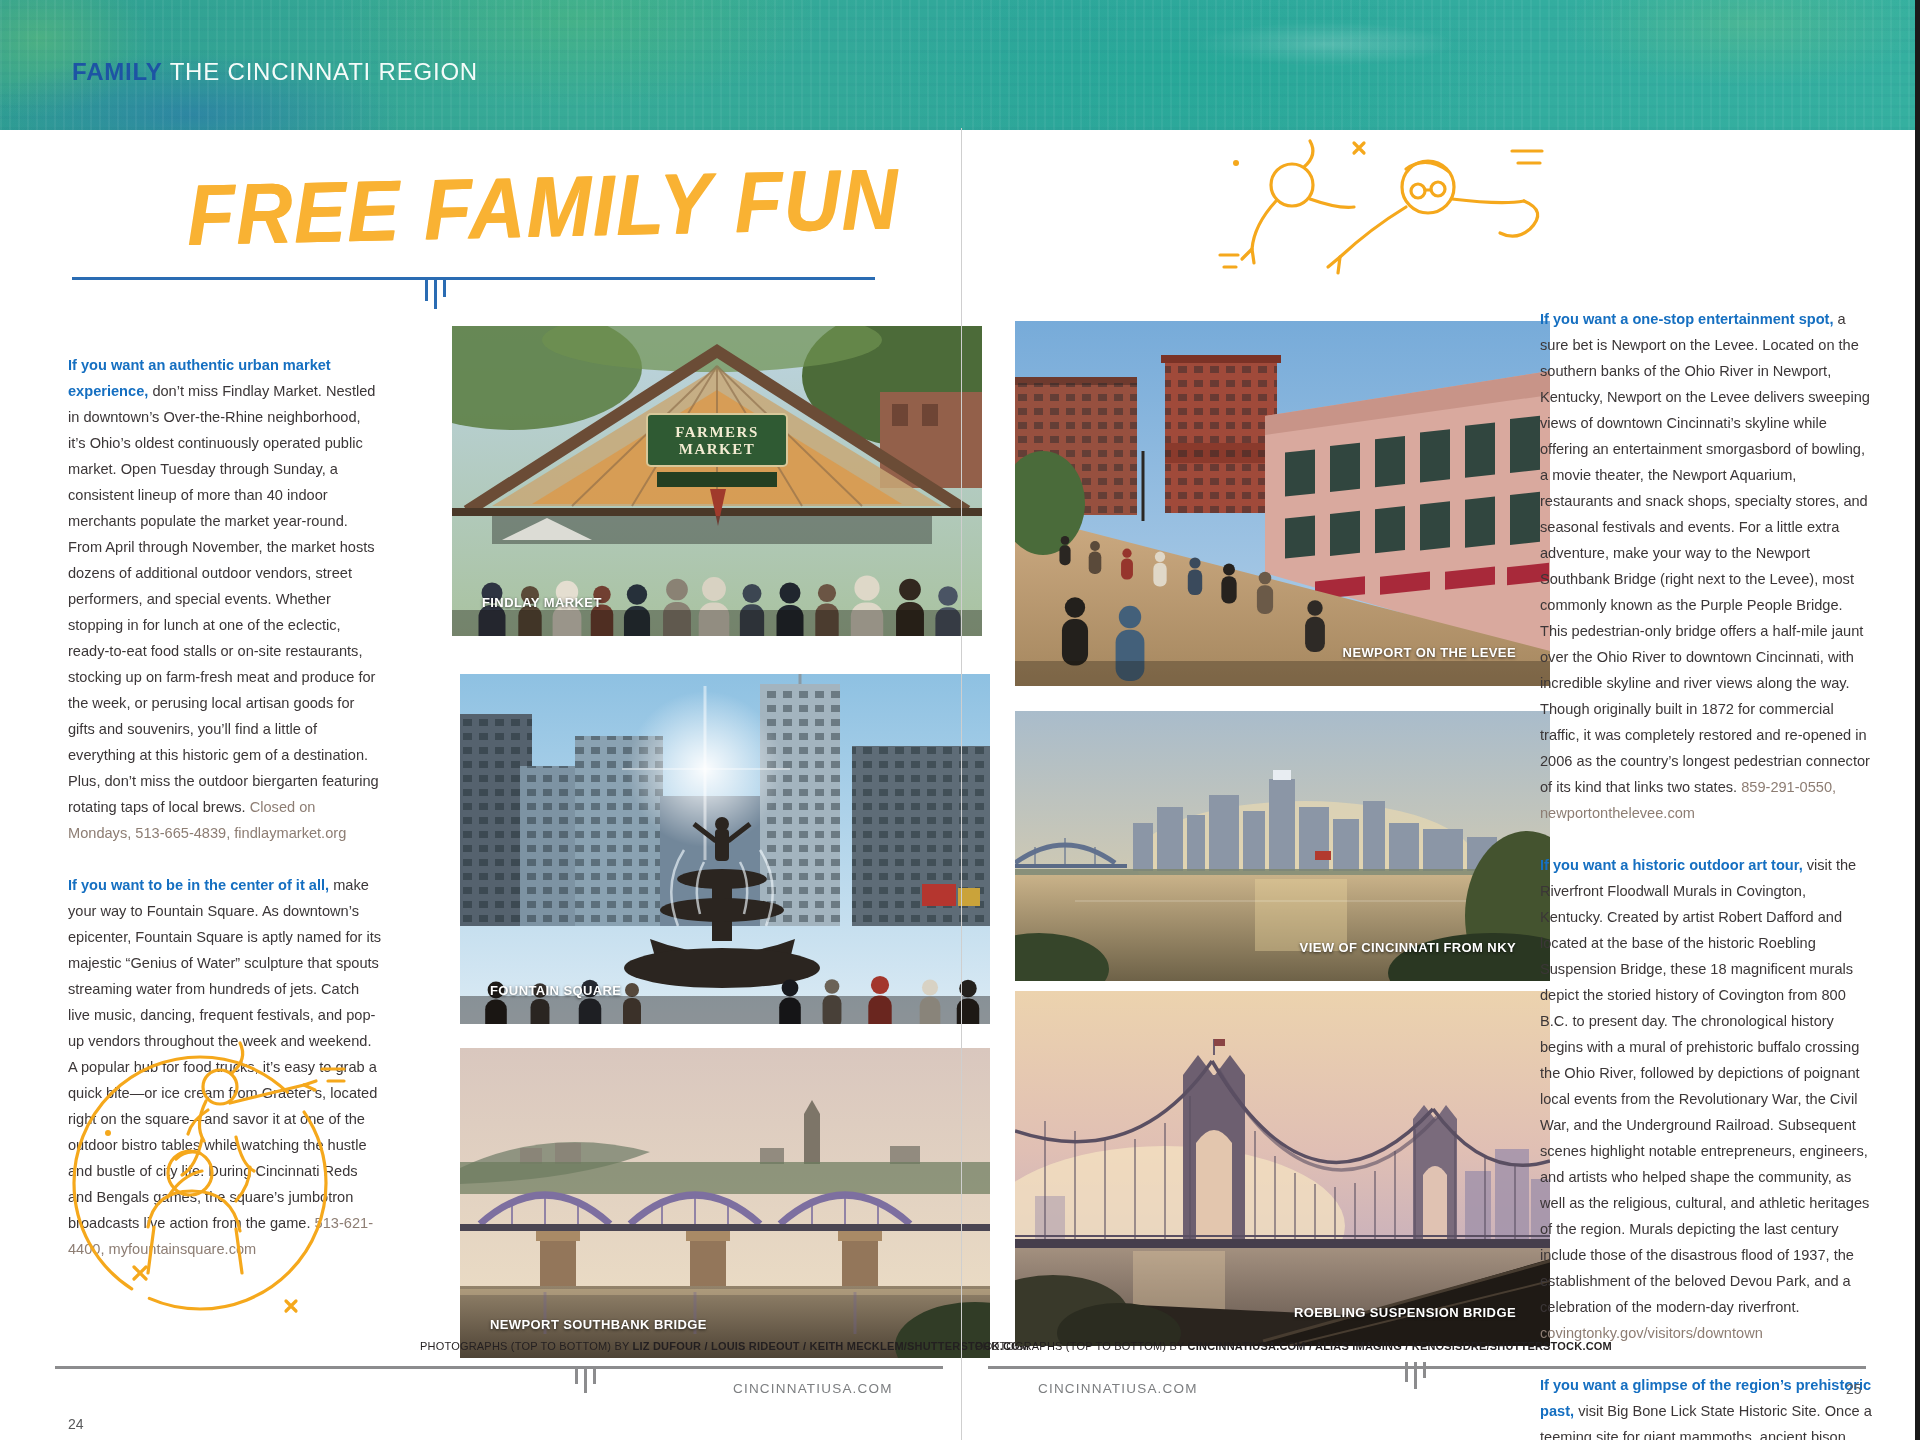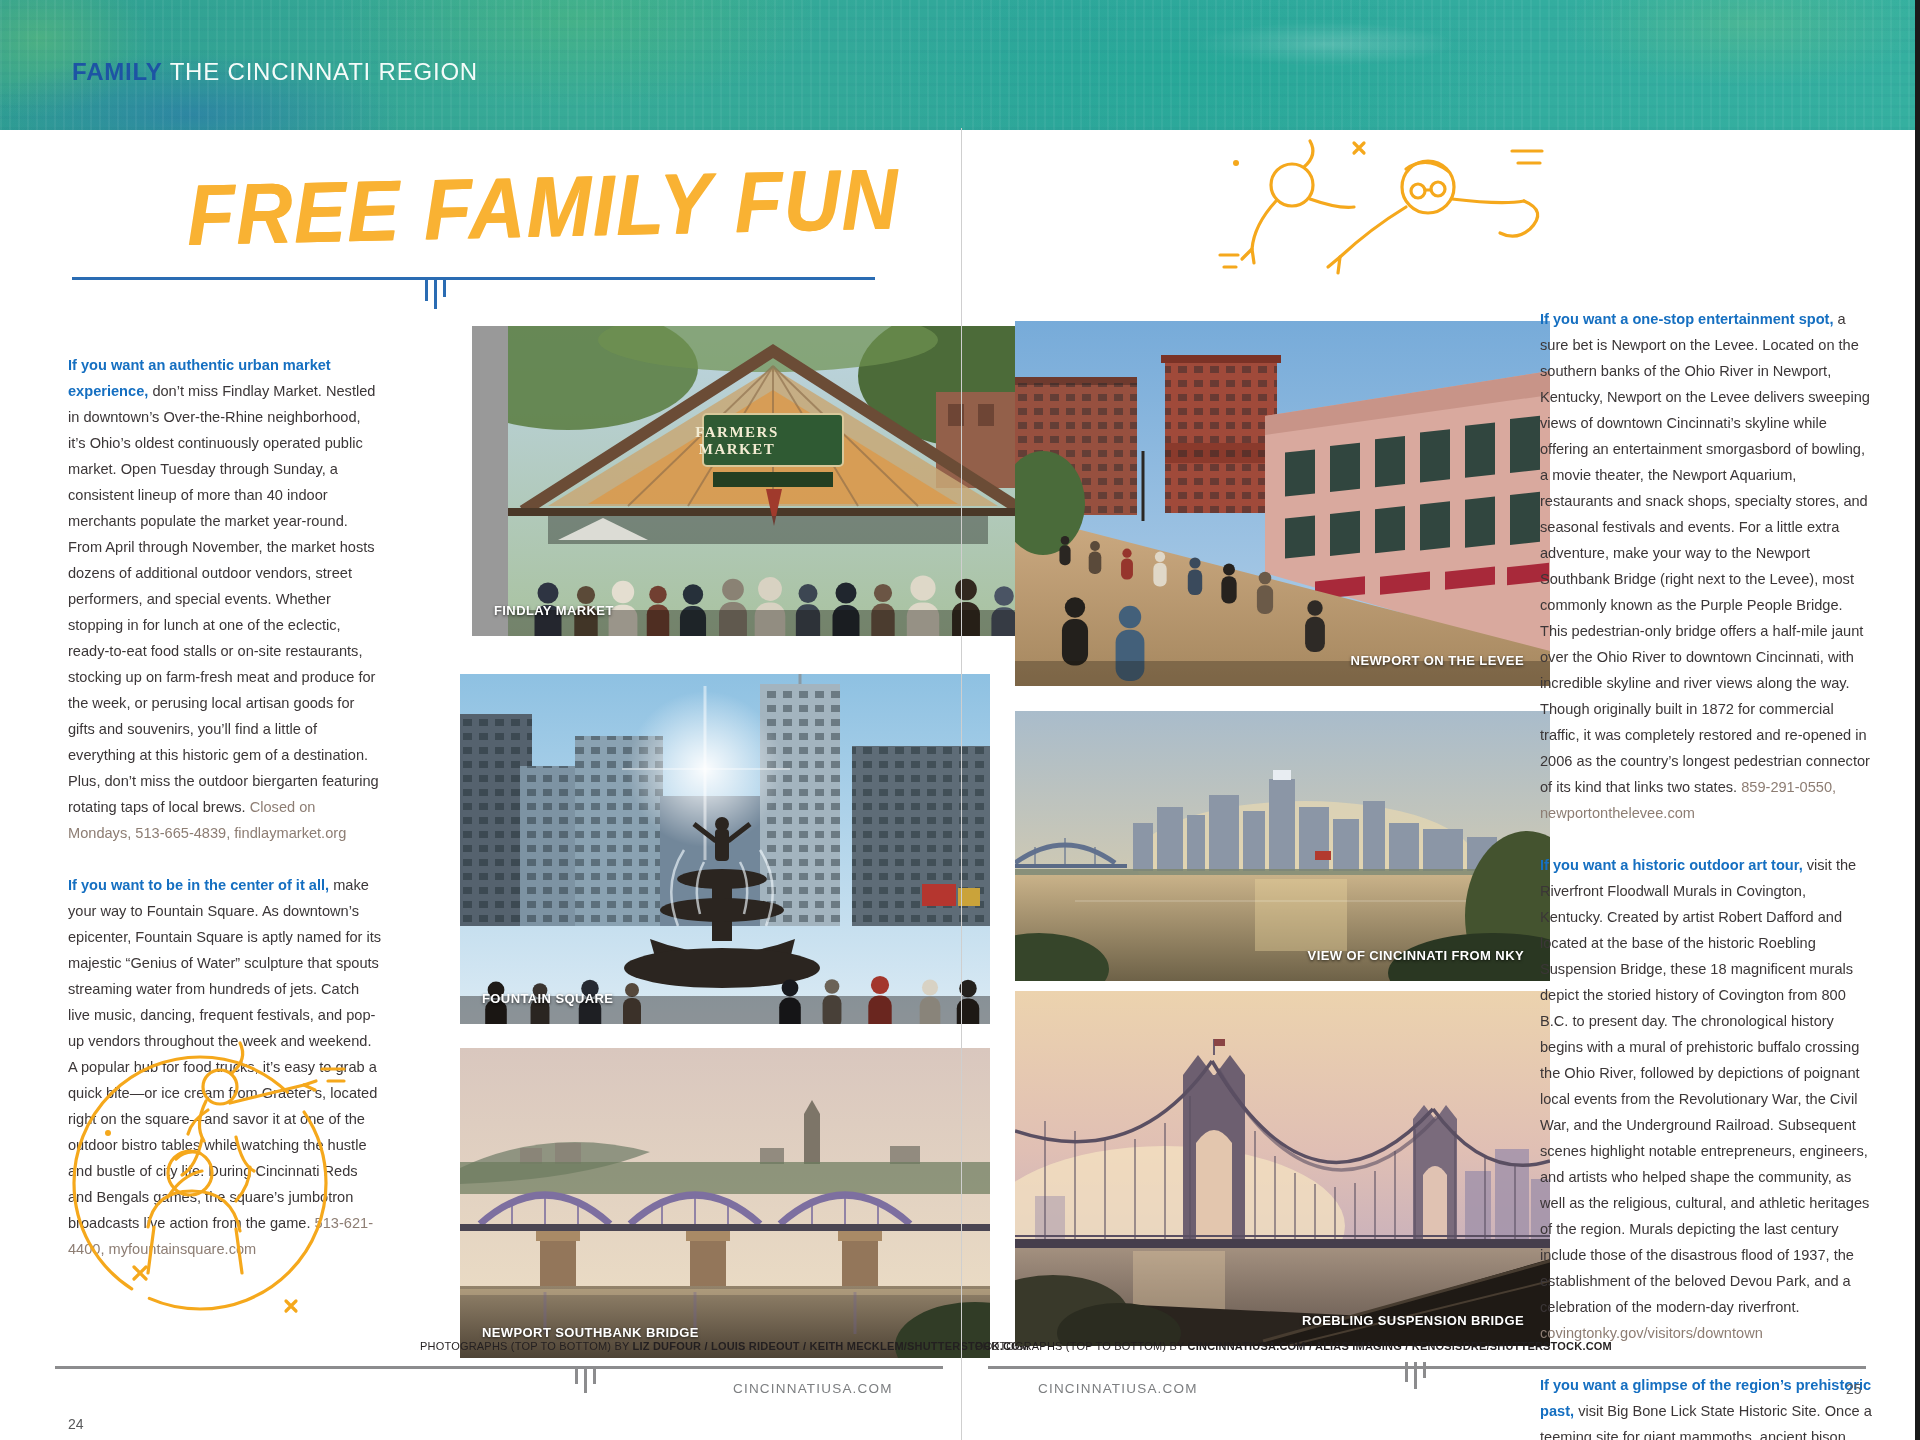--- a/index.html
+++ b/index.html
@@ -45,27 +45,27 @@
   .col{position:absolute;font-size:14.6px;line-height:26px;text-align:left;}
   .col-left{left:68px;top:352px;width:314px;}
   .col-right{left:1540px;top:306px;width:332px;}
   .article{margin:0 0 26px 0;}
   .lead{font-weight:bold;color:#156fc1;}
   .contact{color:#8d7d73;}
 
   
   .photo{position:absolute;overflow:hidden;background:#999;}
   .photo svg{display:block;}
-  .p1{left:432px;top:310px;width:530px;height:310px;padding-left:36px;}
+  .p1{left:412px;top:310px;width:530px;height:310px;}
   .p2{left:420px;top:658px;width:530px;height:350px;}
   .p3{left:420px;top:1032px;width:530px;height:310px;}
   .p4{left:975px;top:305px;width:535px;height:365px;}
   .p5{left:975px;top:695px;width:535px;height:270px;}
   .p6{left:975px;top:975px;width:535px;height:355px;}
-  .caption{position:absolute;left:14px;bottom:10px;margin:8px;color:#fff;font-size:13px;
+  .caption{position:absolute;left:14px;bottom:10px;margin:16px;color:#fff;font-size:13px;
     font-weight:bold;letter-spacing:.4px;text-shadow:0 1px 3px rgba(0,0,0,.7);}
   .caption.right{left:auto;right:18px;text-align:left;}
   .sign-overlay{position:absolute;left:196px;top:90px;width:138px;height:50px;display:flex;
     align-items:center;justify-content:center;text-align:center;color:#f3ecd2;
     font-family:"Liberation Serif",serif;font-weight:bold;font-size:15px;line-height:1.15;
     letter-spacing:1.5px;}
 
   
   .illus{position:absolute;z-index:8;}
   .illus-left{left:50px;top:1015px;}

